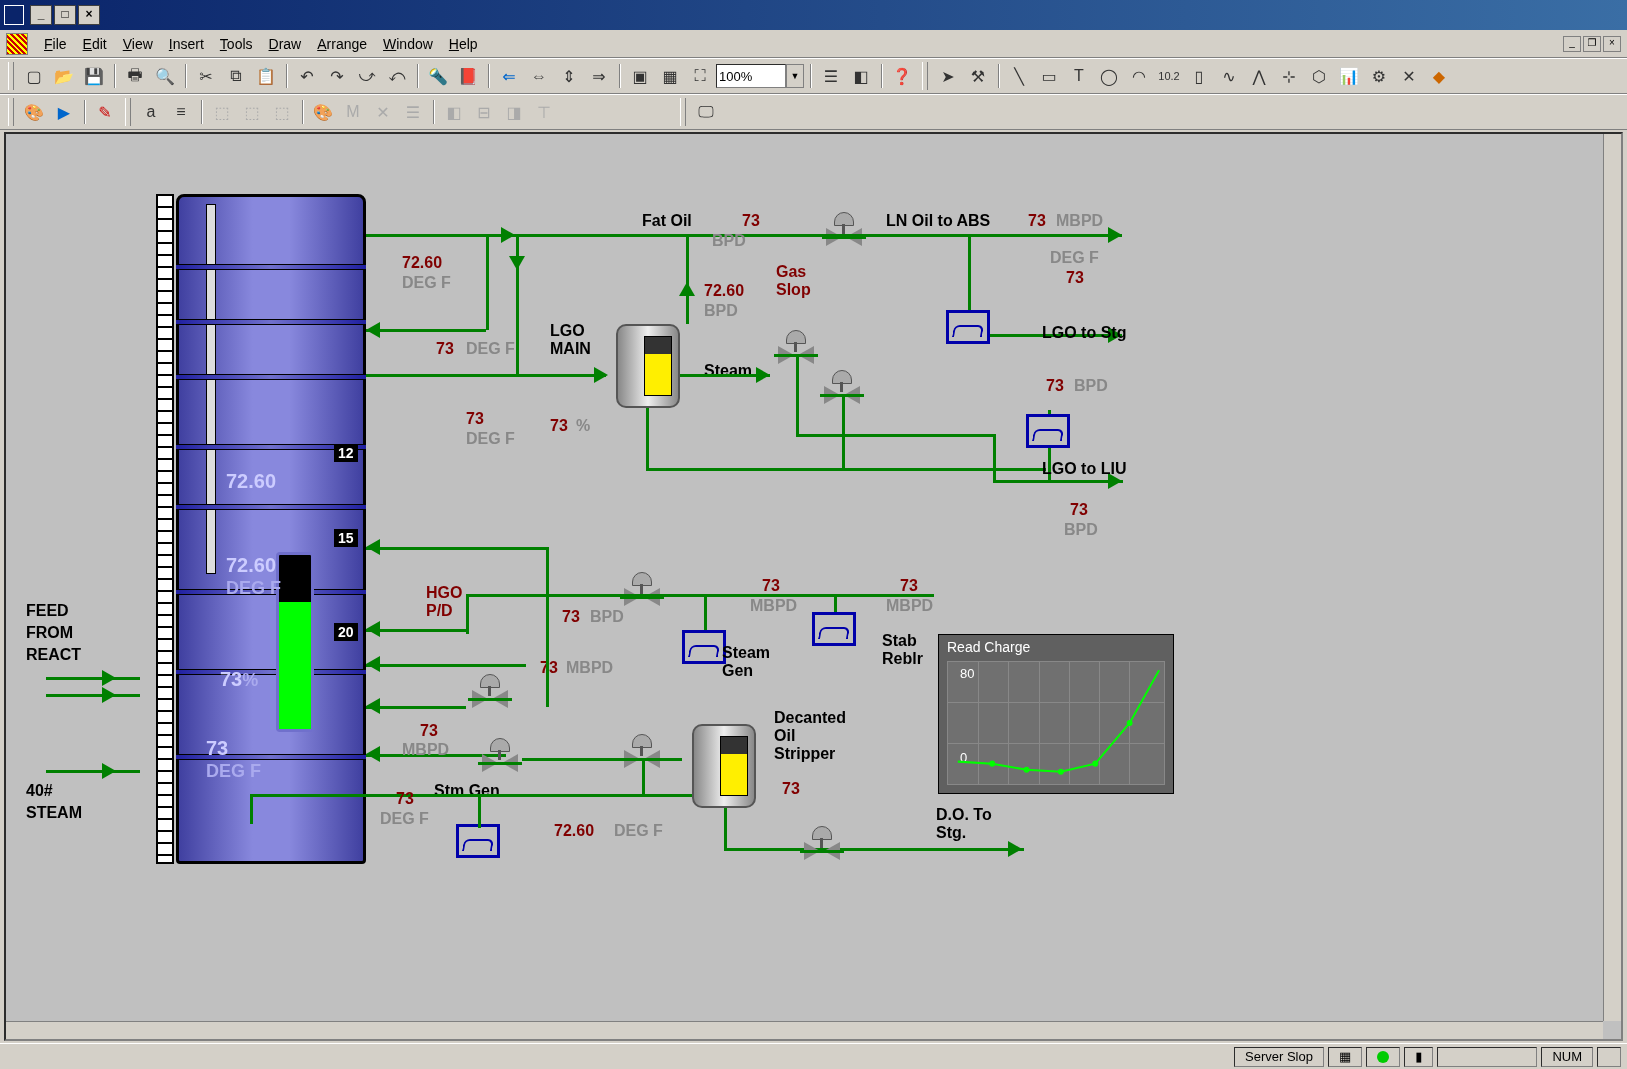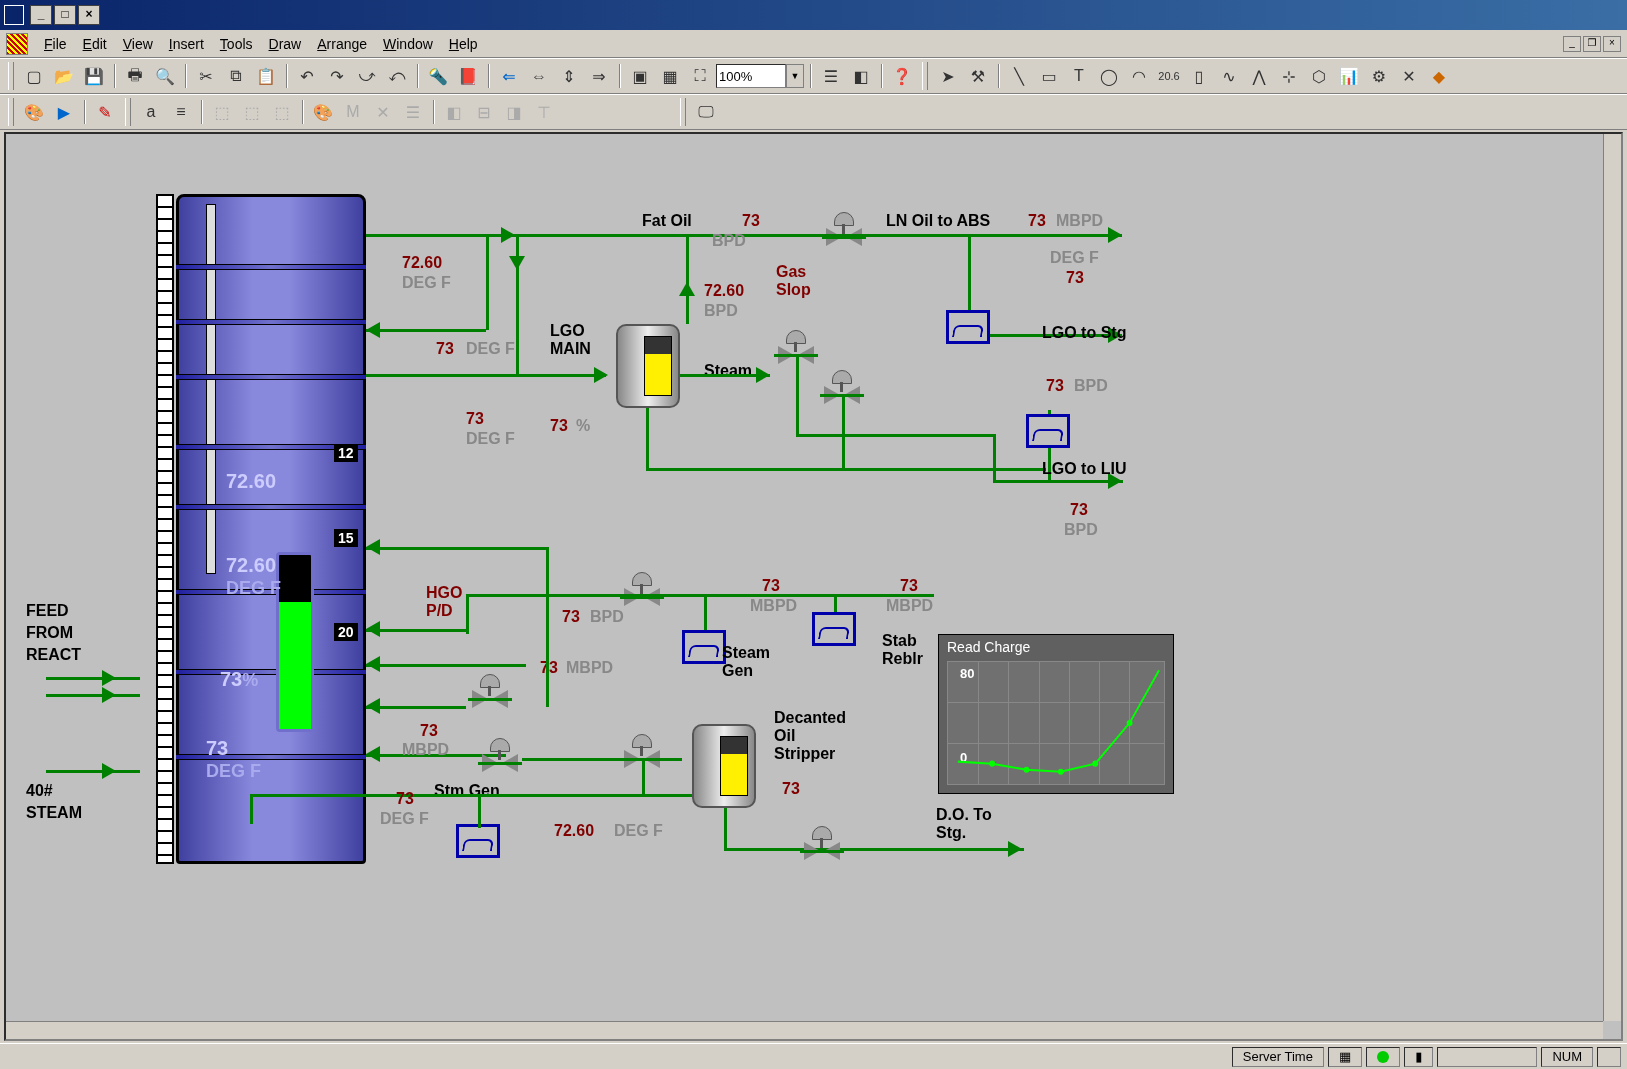--- a/index.html
+++ b/index.html
@@ -75,21 +75,21 @@
 .vessel { position:absolute; width:64px; height:84px; background:linear-gradient(to right,#888,#eee,#888); border:2px solid #555; border-radius:10px; }
 .vessel .sight { position:absolute; left:26px; top:10px; width:28px; height:60px; background:#333; border:1px solid #000;}
 .vessel .sight .fill { position:absolute; bottom:0; left:0; right:0; height:70%; background:#ffef00; }
 
 
 .trend { position:absolute; width:236px; height:160px; background:#606060; border:1px solid #000; }
 .trend .t-title { color:#fff; font-size:14px; padding:4px 8px; }
 .trend .plot { position:absolute; left:8px; right:8px; top:26px; bottom:8px; background:#707070; border:1px solid #888; }
 .trend .grid-v { position:absolute; top:0; bottom:0; width:1px; background:#888;}
 .trend .grid-h { position:absolute; left:0; right:0; height:1px; background:#888;}
-.trend .ylabel { position:absolute; left:12px; color:#fff; font-size:13px; font-weight:bold;}
+.trend .ylabel { position:absolute; left:12px; color:#fff; font-size:13px; font-weight:normal;}
 .trend svg { position:absolute; left:0; top:0; width:100%; height:100%; }
 
 
 .statusbar { position:absolute; left:0; right:0; bottom:0; height:26px; background:#d4d0c8; border-top:1px solid #fff; display:flex; align-items:center; font-size:13px; padding:0 6px; }
 .statusbar .sb-panel { border:1px inset #808080; padding:2px 10px; margin-left:4px; height:20px; display:inline-flex; align-items:center; }
 .statusbar .sb-spacer { flex:1; }
 .statusbar .sb-led { width:12px; height:12px; border-radius:50%; background:#0c0; display:inline-block; }
 
 
 .vscroll { position:absolute; right:0; top:0; bottom:18px; width:18px; background:#d4d0c8; border-left:1px solid #808080;}
@@ -165,21 +165,21 @@
   <span class="tb-btn" style="color:#00a">❓</span>
   <span class="tb-grip"></span>
   <span class="tb-btn">➤</span>
   <span class="tb-btn">⚒</span>
   <span class="tb-sep"></span>
   <span class="tb-btn">╲</span>
   <span class="tb-btn">▭</span>
   <span class="tb-btn">T</span>
   <span class="tb-btn">◯</span>
   <span class="tb-btn">◠</span>
-  <span class="tb-btn" style="font-size:11px">20.6</span>
+  <span class="tb-btn" style="font-size:11px">10.2</span>
   <span class="tb-btn">▯</span>
   <span class="tb-btn">∿</span>
   <span class="tb-btn">⋀</span>
   <span class="tb-btn">⊹</span>
   <span class="tb-btn">⬡</span>
   <span class="tb-btn">📊</span>
   <span class="tb-btn">⚙</span>
   <span class="tb-btn">✕</span>
   <span class="tb-btn" style="color:#c60">◆</span>
 </div>
@@ -474,21 +474,21 @@
   </div>
 
   <div class="pipe-v" style="left:480px; top:100px; height:96px"></div>
 
   <div class="vscroll"></div>
   <div class="hscroll"></div>
 </div>
 
 <div class="statusbar">
   <span class="sb-spacer"></span>
-  <span class="sb-panel">Server Time</span>
+  <span class="sb-panel">Server Slop</span>
   <span class="sb-panel">▦</span>
   <span class="sb-panel">
       <span class="sb-led"></span>
     </span>
   <span class="sb-panel">▮</span>
   <span class="sb-panel" style="width:100px"></span>
   <span class="sb-panel">NUM</span>
   <span class="sb-panel" style="width:24px"></span>
 </div>
 

